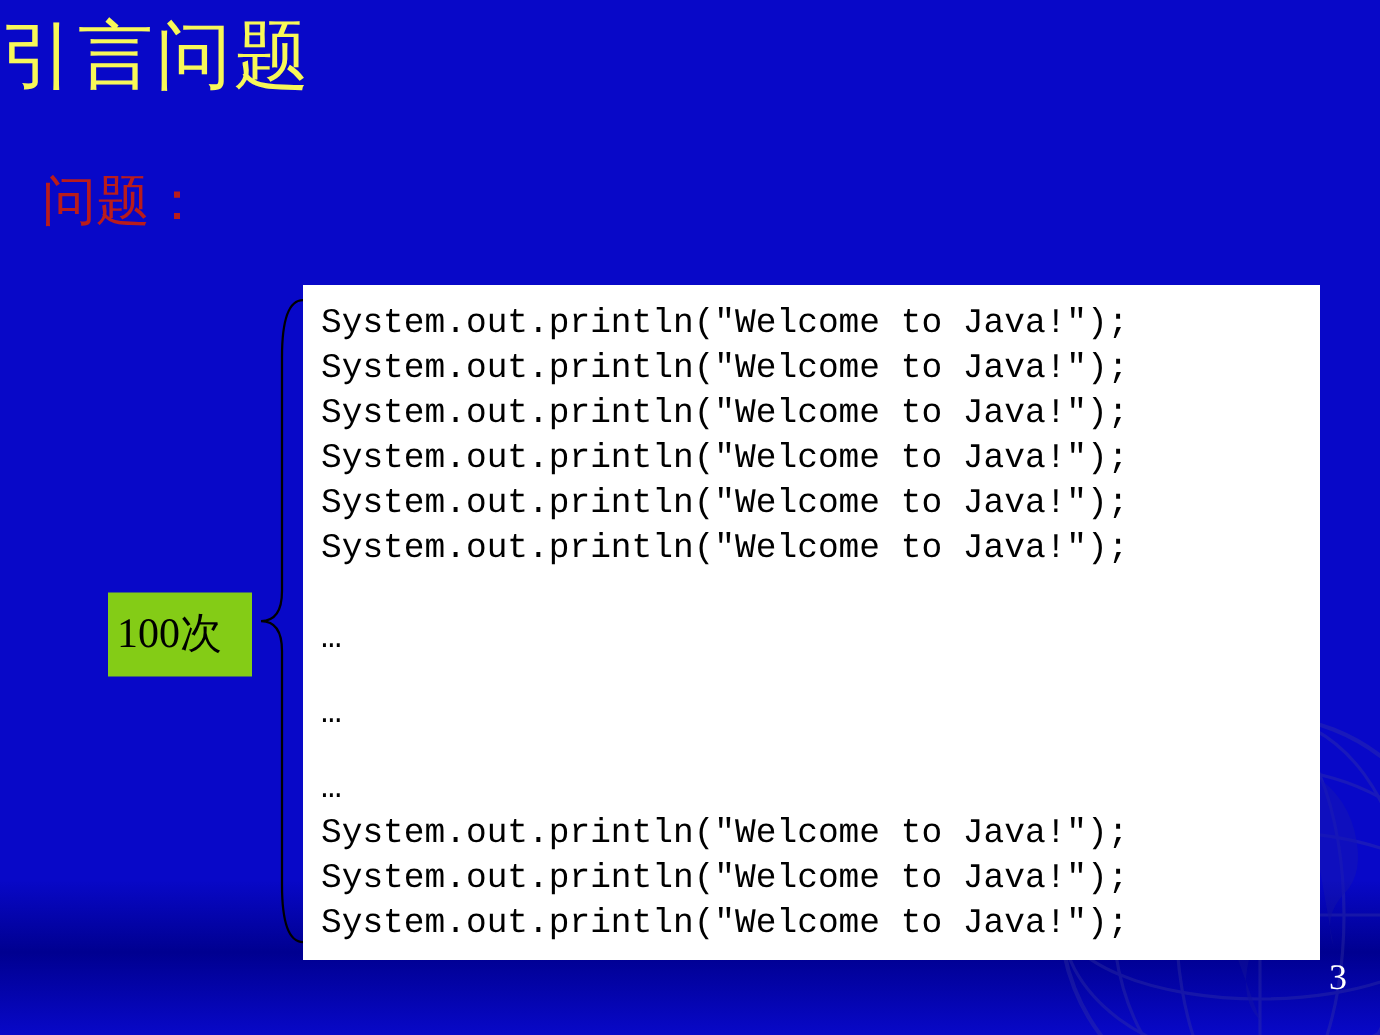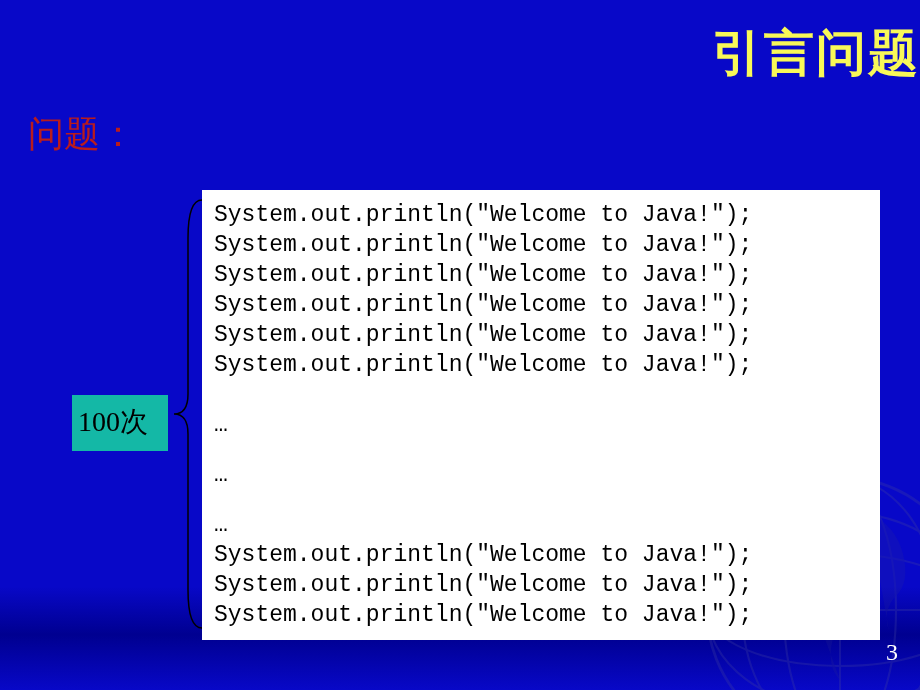--- a/index.html
+++ b/index.html
@@ -9,25 +9,25 @@
     }
     body {
       width: 920px;
       height: 690px;
       background: linear-gradient(to bottom, #0808c8 0%, #0808c8 85%, #000090 92%, #0808c8 100%);
       font-family: "SimSun", serif;
       position: relative;
       overflow: hidden;
     }
     .slide-title {
-      text-align: right;
+      text-align: left;
       color: #f8f858;
       font-size: 50px;
-      font-weight: bold;
-      padding-top: 20px;
+      font-weight: normal;
+      padding-top: 4px;
       letter-spacing: 2px;
     }
     .section-label {
       color: #b91c1c;
       font-size: 36px;
       position: absolute;
       left: 28px;
       top: 110px;
     }
     .code-block {
@@ -48,21 +48,21 @@
     }
     .code-block .gap-small {
       height: 20px;
     }
     .count-box {
       position: absolute;
       left: 72px;
       top: 395px;
       width: 96px;
       height: 56px;
-      background: #14b8a6;
+      background: #84cc16;
       color: #000000;
       font-size: 28px;
       font-family: "SimSun", serif;
       padding: 8px 6px;
       text-align: left;
     }
     .brace-svg {
       position: absolute;
       left: 170px;
       top: 198px;

